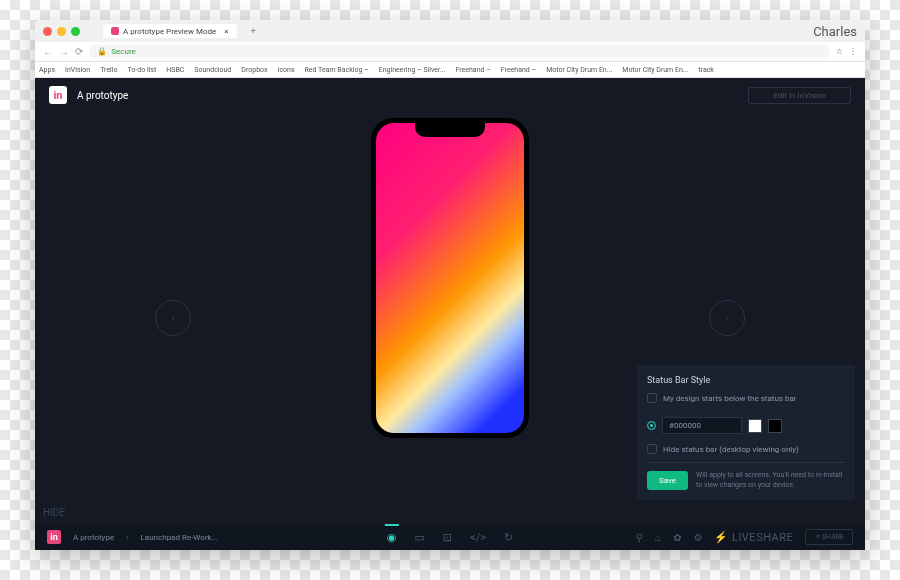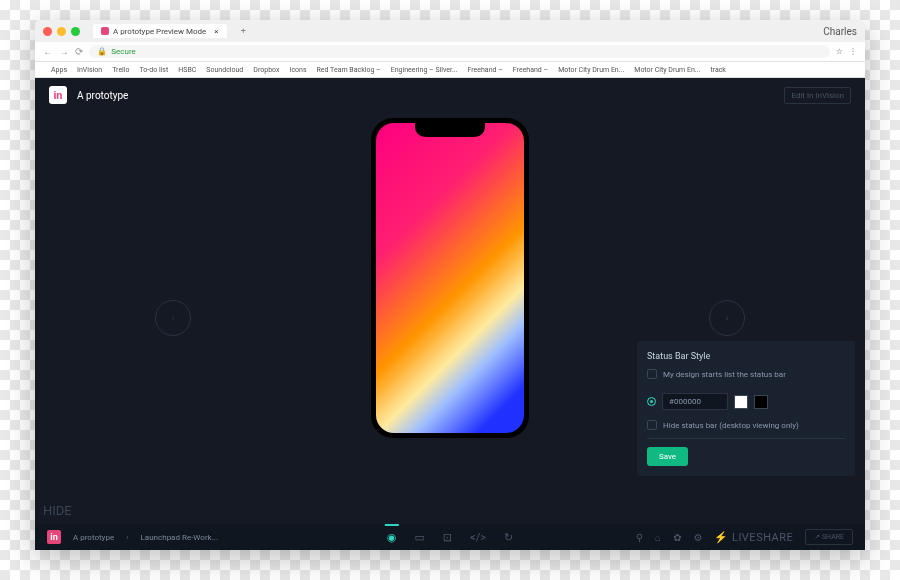--- a/index.html
+++ b/index.html
@@ -1,69 +1,69 @@
 <!DOCTYPE html>
 <html><head>
 <meta charset="utf-8">
 <style>
 *{margin:0;padding:0;box-sizing:border-box;font-family:-apple-system,BlinkMacSystemFont,"Segoe UI",Roboto,sans-serif}
 body{width:900px;height:580px;background:repeating-conic-gradient(#e8e8e8 0 25%,#fff 0 50%) 50%/20px 20px;position:relative;overflow:hidden}
 .browser{position:absolute;left:35px;top:20px;width:830px;height:530px;background:#fff;border-radius:5px 5px 0 0;box-shadow:0 8px 30px rgba(0,0,0,.25);overflow:hidden}
 .chrome-top{height:22px;background:#f0f0f0;display:flex;align-items:center;padding:0 8px;gap:5px;font-size:9px}
 .tl{width:9px;height:9px;border-radius:50%}
 .tl.r{background:#ff5f56}.tl.y{background:#ffbd2e}.tl.g{background:#27c93f}
-.tabs{display:flex;margin-left:8px;gap:8px}
+.tabs{display:flex;margin-left:18px;gap:8px}
 .tab{background:#fff;padding:2px 8px;border-radius:3px 3px 0 0;display:flex;align-items:center;gap:4px;font-size:8px;color:#444}
 .tab-plus{padding:2px 6px;color:#888}
-.user{margin-left:auto;font-size:10px;color:#555}
+.user{margin-left:auto;font-size:13px;color:#555}
 .addr{height:20px;background:#fff;display:flex;align-items:center;padding:0 8px;gap:6px;border-bottom:1px solid #e0e0e0;font-size:8px;color:#666}
 .nav-arrow{color:#999;font-size:10px}
 .url{flex:1;background:#f5f5f5;border-radius:10px;padding:2px 8px;display:flex;align-items:center;gap:4px}
 .lock{color:#2a9d3f;font-size:8px}
-.bookmarks{height:16px;background:#fff;display:flex;align-items:center;padding:0 16px;gap:10px;font-size:7px;color:#555;border-bottom:1px solid #e0e0e0}
+.bookmarks{height:16px;background:#fff;display:flex;align-items:center;padding:0 4px;gap:10px;font-size:7px;color:#555;border-bottom:1px solid #e0e0e0}
 .bm{display:flex;align-items:center;gap:2px;white-space:nowrap}
 .app{height:472px;background:#141923;position:relative;color:#aab;font-size:9px}
 .app-header{height:34px;display:flex;align-items:center;padding:0 14px;gap:10px}
 .in-logo{width:18px;height:18px;background:#fff;border-radius:3px;display:flex;align-items:center;justify-content:center;color:#e7467a;font-weight:bold;font-size:11px}
 .title{color:#fff;font-size:10px}
-.header-btn{margin-left:auto;border:1px solid #2a3340;padding:3px 6px;border-radius:2px;color:#4a5560;font-size:8px}
+.header-btn{margin-left:auto;border:1px solid #2a3340;padding:3px 24px;border-radius:2px;color:#4a5560;font-size:8px}
 .canvas{position:absolute;top:34px;left:0;right:0;bottom:26px}
 .nav-circle{position:absolute;top:50%;width:36px;height:36px;border:1px solid #2a3340;border-radius:50%;transform:translateY(-50%);display:flex;align-items:center;justify-content:center;color:#3a4450}
 .nav-circle.l{left:120px}.nav-circle.r{right:120px}
 .phone{position:absolute;left:50%;top:6px;transform:translateX(-50%);width:158px;height:320px;background:#000;border-radius:22px;padding:5px}
 .screen{width:100%;height:100%;border-radius:18px;background:linear-gradient(135deg,#ff0080 0%,#ff2070 30%,#ff9500 55%,#ffeaa0 68%,#a0c0ff 76%,#2030ff 90%);position:relative;overflow:hidden}
 .notch{position:absolute;top:0;left:50%;transform:translateX(-50%);width:70px;height:14px;background:#000;border-radius:0 0 10px 10px}
-.panel{position:absolute;right:10px;bottom:48px;width:218px;background:#1a2230;border-radius:3px;padding:10px;font-size:8px;color:#8a96a8}
+.panel{position:absolute;right:10px;bottom:24px;width:218px;background:#1a2230;border-radius:3px;padding:10px;font-size:8px;color:#8a96a8}
 .panel-title{color:#cbd4e2;font-size:9px;margin-bottom:8px}
 .row{display:flex;align-items:center;gap:6px;margin-bottom:8px}
 .cb{width:10px;height:10px;border:1px solid #3a4555;border-radius:2px;flex-shrink:0}
 .cols{display:flex;gap:16px;margin-bottom:6px}
 .col{flex:1}
 .col-h{color:#aab4c4;margin-bottom:5px}
 .rd{width:9px;height:9px;border:1px solid #3a4555;border-radius:50%;flex-shrink:0}
 .rd.on{border-color:#2dd4bf;box-shadow:inset 0 0 0 2px #1a2230,inset 0 0 0 10px #2dd4bf}
 .clr-row{display:flex;align-items:center;gap:6px;margin-bottom:10px}
-.clr-in{background:#0f1620;border:1px solid #2a3340;padding:3px 6px;color:#8a96a8;font-size:8px;width:66px}
+.clr-in{background:#0f1620;border:1px solid #2a3340;padding:3px 6px;color:#8a96a8;font-size:8px;width:80px}
 .sw{width:14px;height:14px;border:1px solid #3a4555}
 .apply{display:flex;align-items:center;gap:8px;padding-top:8px;margin-top:8px;border-top:1px solid #2a3340}
 .save{background:#10b981;color:#fff;padding:5px 12px;border-radius:3px;font-size:8px}
 .apply-txt{font-size:7px;color:#6a7688;line-height:1.3}
 .bottom{position:absolute;bottom:0;left:0;right:0;height:26px;background:#0f1620;display:flex;align-items:center;padding:0 12px;gap:12px;font-size:8px;color:#5a6578}
 .in-sm{width:14px;height:14px;background:#e7467a;border-radius:2px;display:flex;align-items:center;justify-content:center;color:#fff;font-size:9px;font-weight:bold}
 .crumb{color:#7a8698}
 .tools{position:absolute;left:50%;transform:translateX(-50%);display:flex;gap:18px;font-size:11px}
 .tools span{color:#4a5568}
 .tools .act{color:#2dd4bf}
 .tools .act::before{content:"";position:absolute;top:-7px;left:50%;transform:translateX(-50%);width:14px;height:2px;background:#2dd4bf}
 .tools span{position:relative}
 .r-tools{margin-left:auto;display:flex;align-items:center;gap:12px;font-size:10px}
 .r-tools span{color:#4a5568}
 .live{color:#6a7aff;font-size:11px;letter-spacing:.5px}
 .share{border:1px solid #2a3340;padding:3px 8px;font-size:7px;color:#8a96a8;border-radius:2px}
-.hide-l{position:absolute;left:8px;bottom:32px;font-size:13px;color:#3a4555}
+.hide-l{position:absolute;left:8px;bottom:32px;font-size:10px;color:#3a4555}
 </style>
 </head>
 <body>
 
 <div class="browser">
   <div class="chrome-top">
     <div class="tl r"></div>
     <div class="tl y"></div>
     <div class="tl g"></div>
     <div class="tabs">
@@ -117,36 +117,37 @@
       <div class="phone">
         <div class="screen">
           <div class="notch"></div>
         </div>
       </div>
 
       <div class="panel">
         <div class="panel-title">Status Bar Style</div>
         <div class="row">
             <div class="cb"></div>
-            <span>My design starts list the status bar</span>
+            <span>My design starts below the status bar</span>
           </div>
         <div class="cols">
         </div>
         <div class="clr-row">
           <div class="rd on"></div>
           <input class="clr-in" value="#000000" style="">
           <div class="sw" style="background:#fff"></div>
           <div class="sw" style="background:#000"></div>
         </div>
         <div class="row">
             <div class="cb"></div>
             <span>Hide status bar (desktop viewing only)</span>
           </div>
         <div class="apply">
           <div class="save">Save</div>
+          <div class="apply-txt">Will apply to all screens. You'll need to re-install to view changes on your device.</div>
         </div>
       </div>
     </div>
     <div class="hide-l">HIDE</div>
     <div class="bottom">
       <div class="in-sm">in</div>
       <span class="crumb">A prototype</span>
       <span>›</span>
       <span class="crumb">Launchpad Re-Work...</span>
       <div class="tools">

